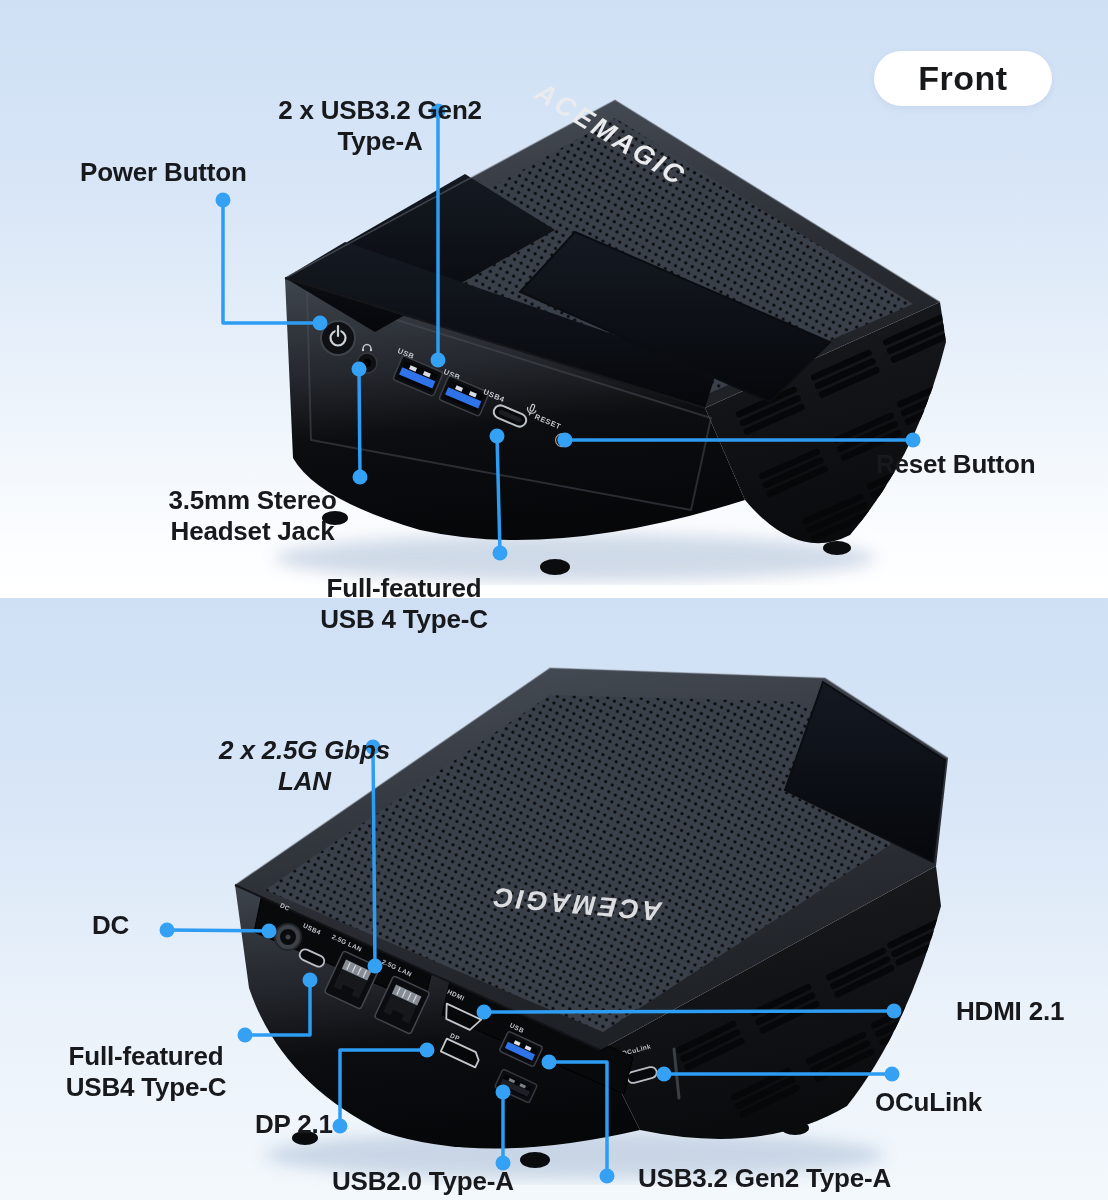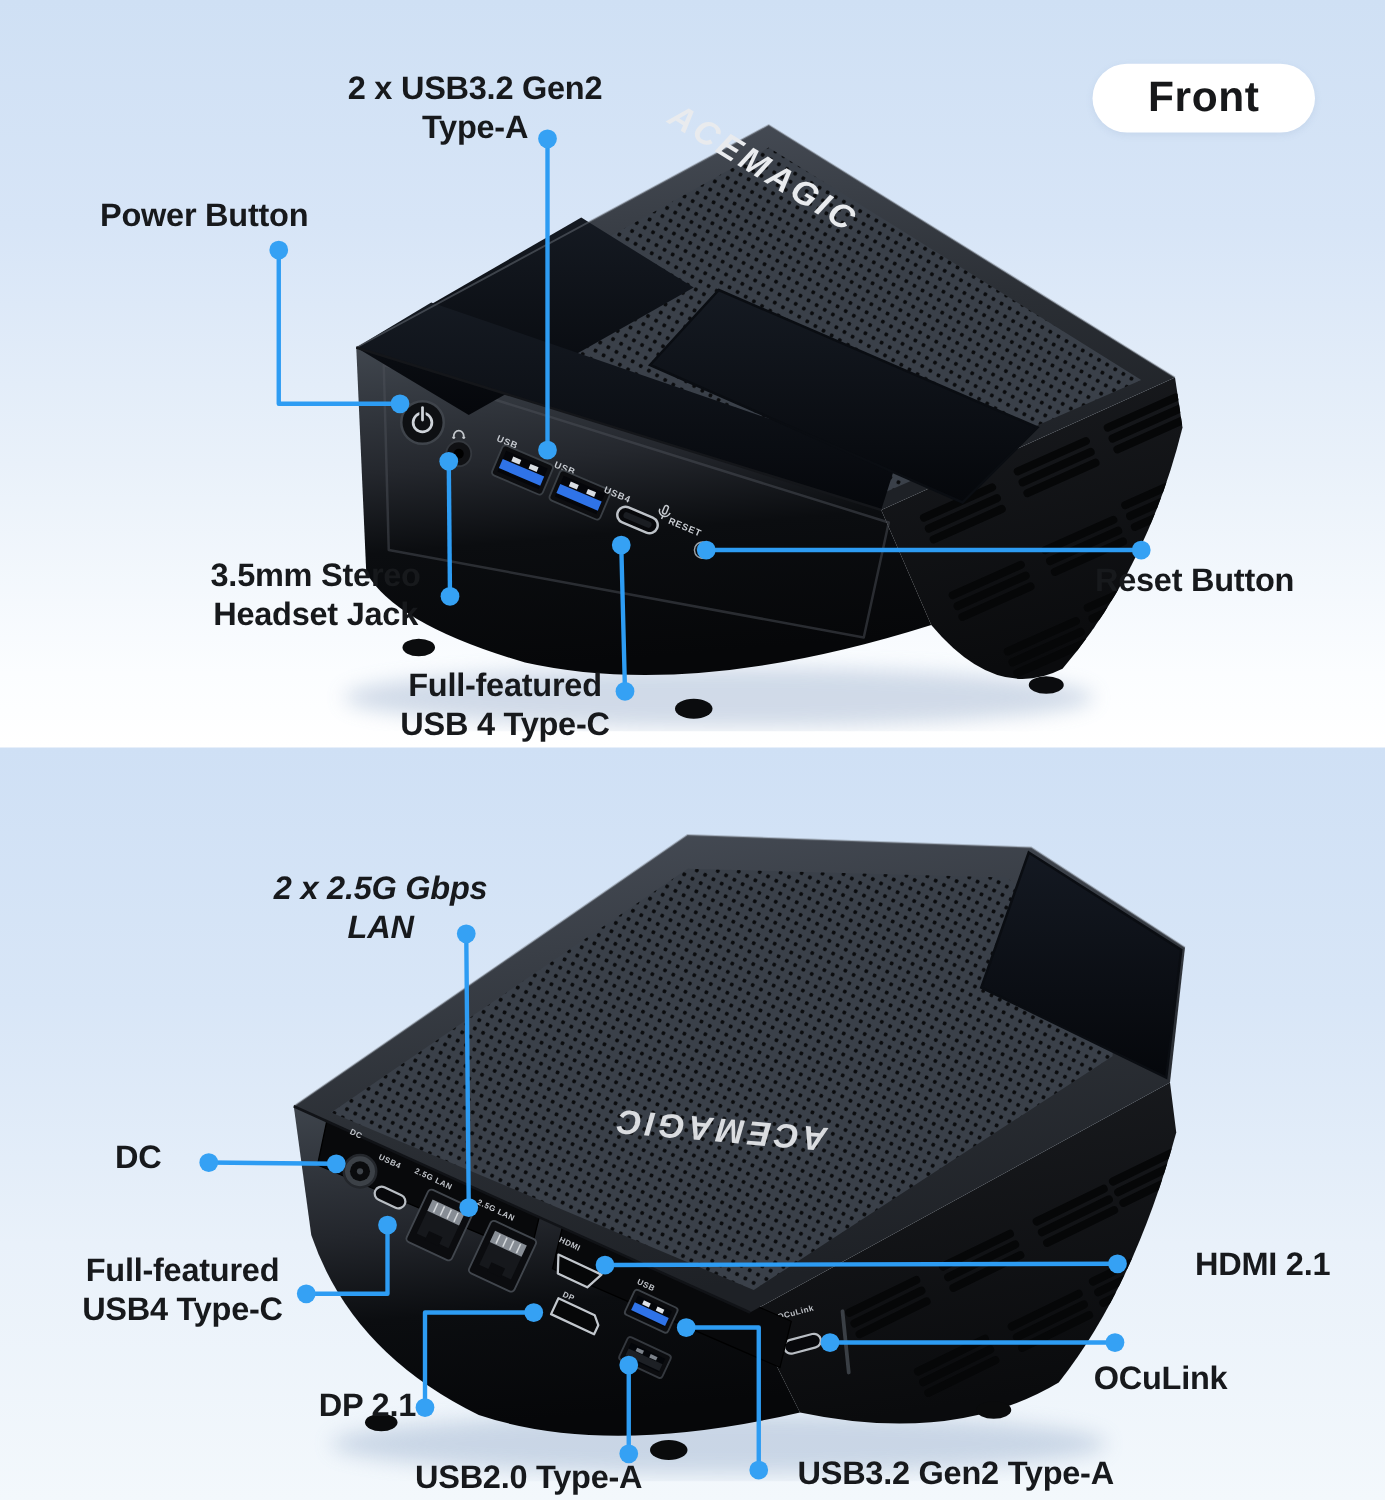--- a/index.html
+++ b/index.html
@@ -10,21 +10,21 @@
     background:linear-gradient(180deg,#cfe0f4 0%,#d7e5f7 30%,#e9f1fa 62%,#fbfdff 90%,#ffffff 100%);}
   #back-section{top:598px;height:602px;
     background:linear-gradient(180deg,#cfe0f5 0%,#d8e6f7 34%,#e9f1fa 66%,#f3f8fc 100%);}
   .badge{position:absolute;background:#ffffff;border-radius:28px;
     display:flex;align-items:center;justify-content:center;
     font-size:34px;font-weight:800;color:#17181a;letter-spacing:.5px;
     box-shadow:0 2px 6px rgba(120,150,190,.15);}
   #front-badge{left:874px;top:51px;width:178px;height:55px;}
   .callout-label{position:absolute;font-size:26px;font-weight:700;color:#17191c;
     line-height:1.18;white-space:pre-line;letter-spacing:-.2px;}
-  .center{text-align:center;}
+  .center{text-align:center;margin-top:40px;}
   #lbl-f-usb32{left:250px;top:55px;width:260px;}
   #lbl-f-power{left:80px;top:157px;}
   #lbl-f-headset{left:140px;top:445px;width:225px;}
   #lbl-f-usb4{left:298px;top:533px;width:212px;}
   #lbl-f-reset{left:860px;top:449px;margin-left:16px;}
   #lbl-b-lan{left:192px;top:695px;width:225px;font-style:italic;}
   #lbl-b-dc{left:92px;top:910px;}
   #lbl-b-usb4c{left:58px;top:1001px;width:176px;}
   #lbl-b-dp{left:255px;top:1109px;}
   #lbl-b-usb20{left:332px;top:1166px;}

